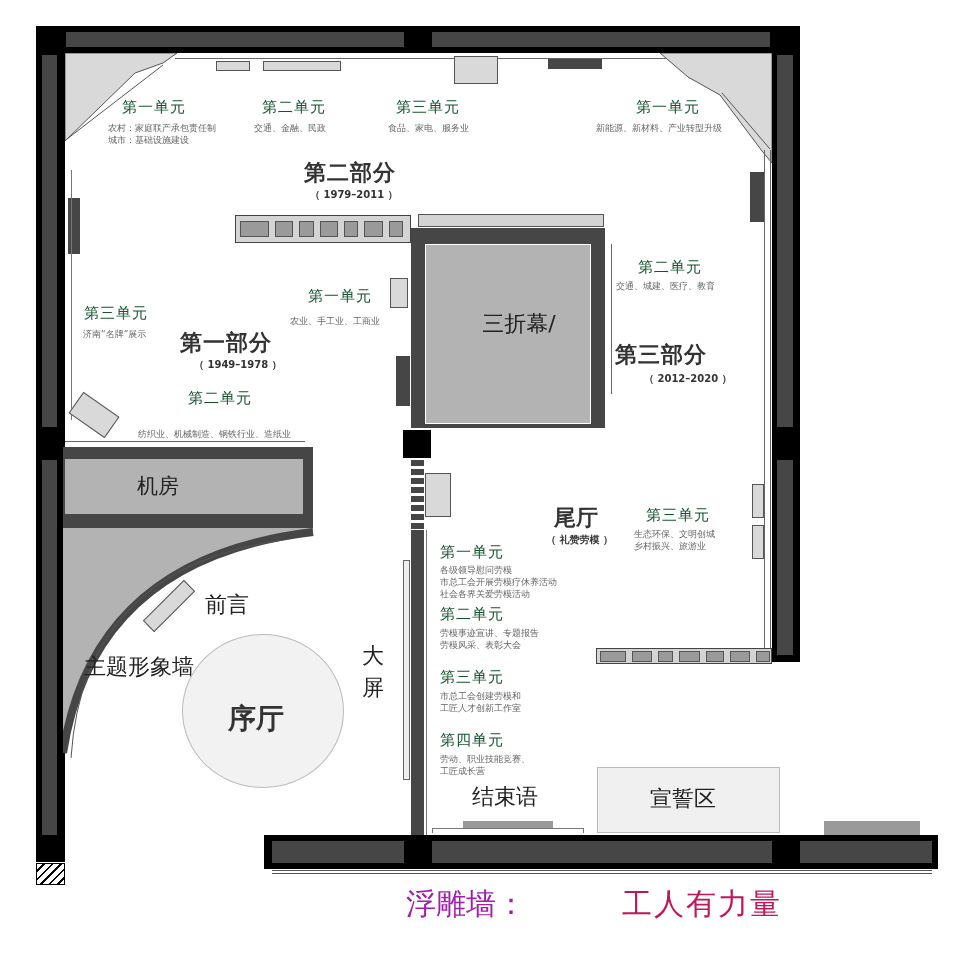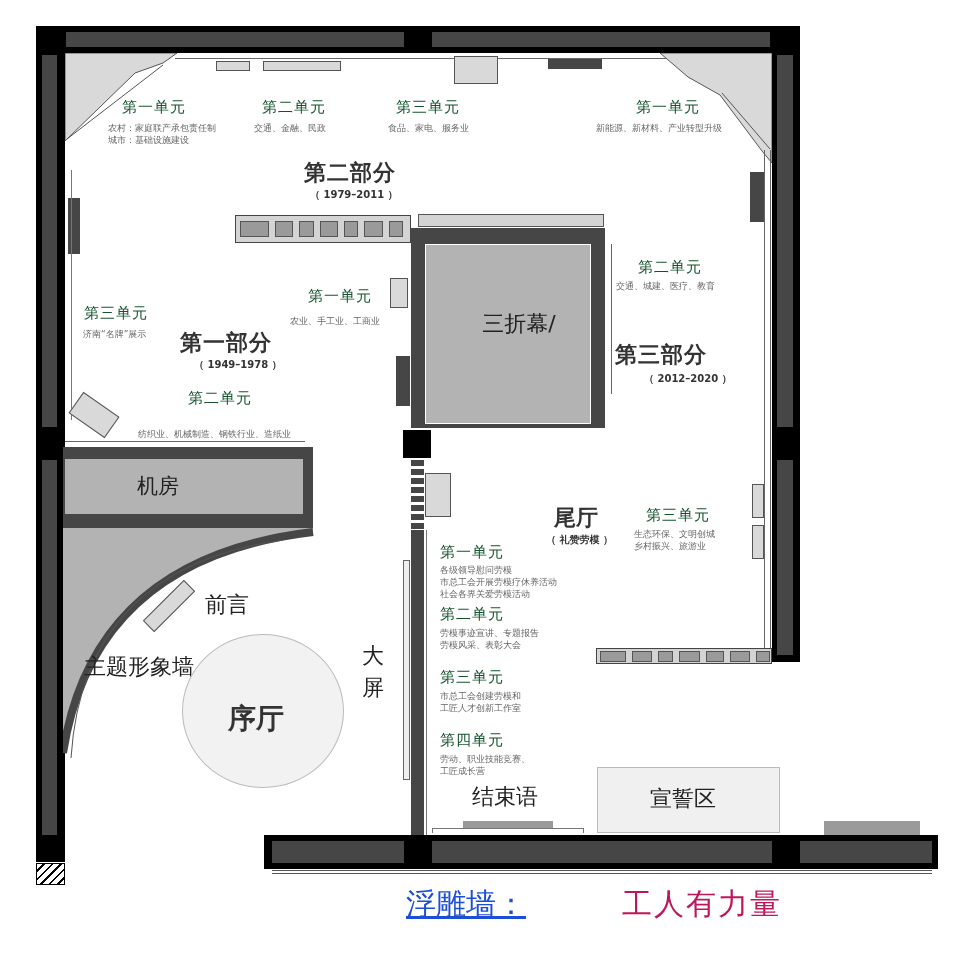--- a/index.html
+++ b/index.html
@@ -190,14 +190,14 @@
 <div class="t unit-desc" style="left:440px;top:690px;">
   <div>市总工会创建劳模和</div>
   <div>工匠人才创新工作室</div>
 </div>
 <div class="t unit-title" style="left:440px;top:731px;">第四单元</div>
 <div class="t unit-desc" style="left:440px;top:753px;">
   <div>劳动、职业技能竞赛、</div>
   <div>工匠成长营</div>
 </div>
 
-<div class="t" style="left:406px;top:884px;font-size:30px;color:#1d4ed8;text-decoration:underline;">浮雕墙：</div>
+<div class="t" style="left:406px;top:884px;font-size:30px;color:#a21caf;">浮雕墙：</div>
 <div class="t" style="left:622px;top:884px;font-size:30px;color:#be185d;letter-spacing:2px;">工人有力量</div>
 
 </body></html>

